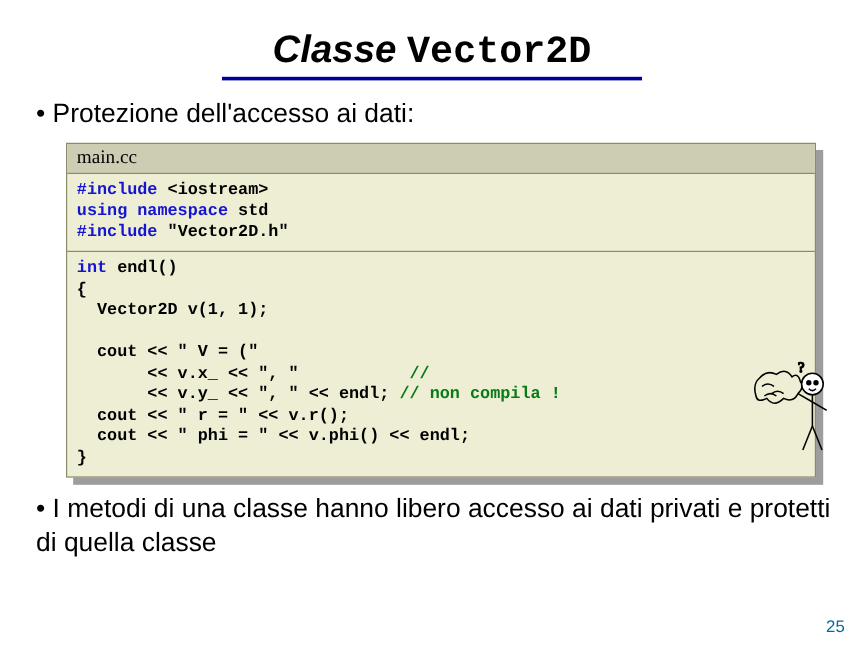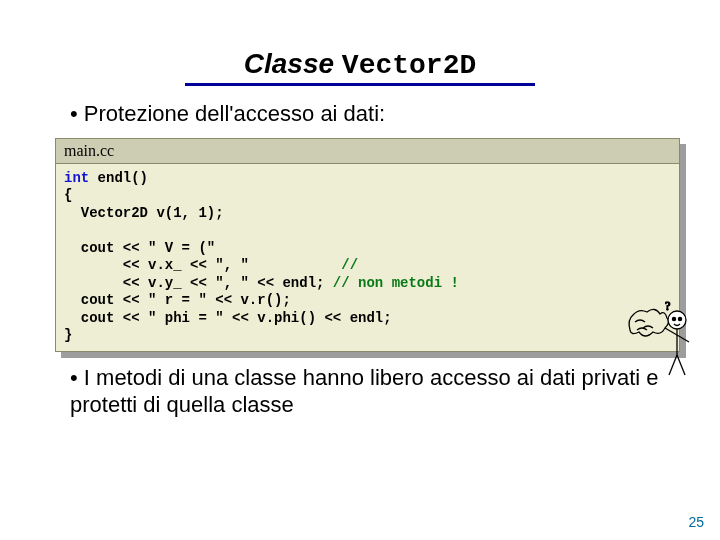--- a/index.html
+++ b/index.html
@@ -6,44 +6,42 @@
   body {
     width: 720px;
     height: 540px;
     background: #ffffff;
     font-family: Arial, Helvetica, sans-serif;
     position: relative;
     overflow: hidden;
   }
   .title {
     text-align: center;
-    font-size: 28px;
+    font-size: 32px;
     font-weight: bold;
     font-style: italic;
-    padding-top: 8px;
+    padding-top: 23px;
     color: #000;
-    margin-top: 40px;
   }
   .title .mono {
     font-family: "Courier New", Courier, monospace;
     font-style: normal;
     font-weight: bold;
   }
   .title-underline {
     width: 350px;
     height: 3px;
     background: #000099;
     margin: 2px auto 10px auto;
   }
   .bullet {
     font-size: 22px;
     color: #000;
     padding: 4px 20px 6px 30px;
     line-height: 1.25;
-    margin-left: 40px;
   }
   .bullet::before {
     content: "• ";
   }
   .code-wrap {
     position: relative;
     margin: 4px 40px 8px 55px;
   }
   .code-shadow {
     position: absolute;
@@ -102,27 +100,32 @@
 </div>
 <div class="title-underline"></div>
 
 <div class="bullet">Protezione dell'accesso ai dati:</div>
 
 <div class="code-wrap">
   <div class="code-shadow"></div>
   <div class="code-box">
     <div class="code-header">main.cc</div>
     <div class="code-section">
+<pre><span class="kw">#include </span><span>&lt;iostream&gt;</span>
+<span class="kw">using namespace </span><span>std</span>
+<span class="kw">#include </span><span>"Vector2D.h"</span></pre>
+    </div>
+    <div class="code-section">
 <pre><span class="kw">int </span><span>endl()</span>
 <span>{</span>
 <span>  Vector2D v(1, 1);</span>
 <span></span>
 <span>  cout &lt;&lt; " V = (" </span>
 <span>       &lt;&lt; v.x_ &lt;&lt; ", "           </span><span class="cmt">//</span>
-<span>       &lt;&lt; v.y_ &lt;&lt; ", " &lt;&lt; endl; </span><span class="cmt">// non metodi !</span>
+<span>       &lt;&lt; v.y_ &lt;&lt; ", " &lt;&lt; endl; </span><span class="cmt">// non compila !</span>
 <span>  cout &lt;&lt; " r = " &lt;&lt; v.r();</span>
 <span>  cout &lt;&lt; " phi = " &lt;&lt; v.phi() &lt;&lt; endl;</span>
 <span>}</span></pre>
     </div>
   </div>
 </div>
 
 <svg class="doodle" viewBox="0 0 70 90">
   <g fill="none" stroke="#000" stroke-width="1.3">
     <path d="M5 30 Q2 20 8 15 Q14 8 22 12 Q30 6 35 14 Q40 10 42 18 Q46 22 40 28 Q36 36 28 32 Q20 40 14 32 Q6 36 5 30 Z"></path>

